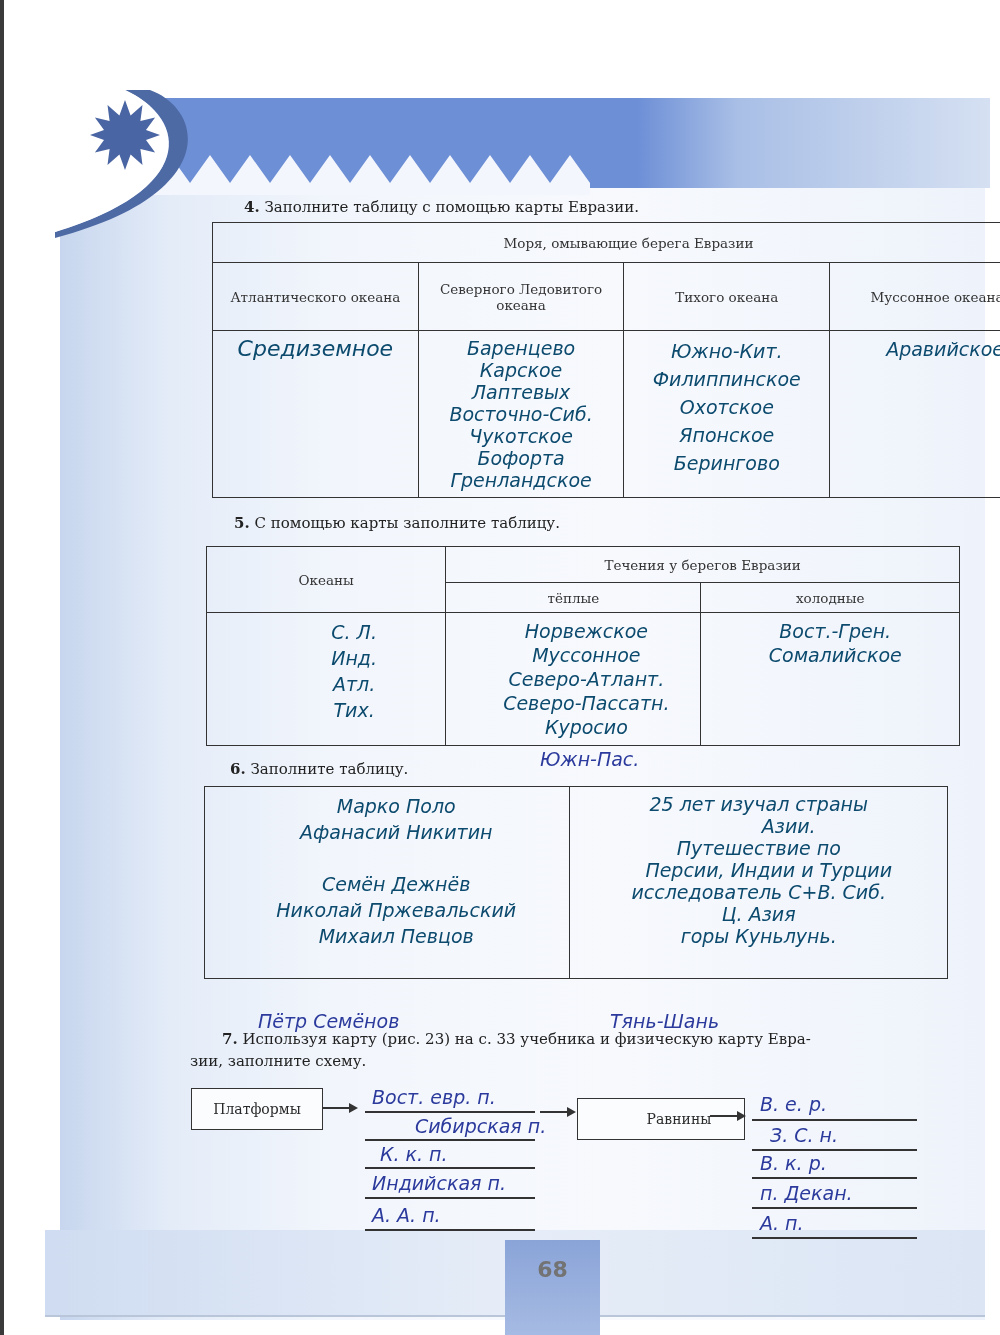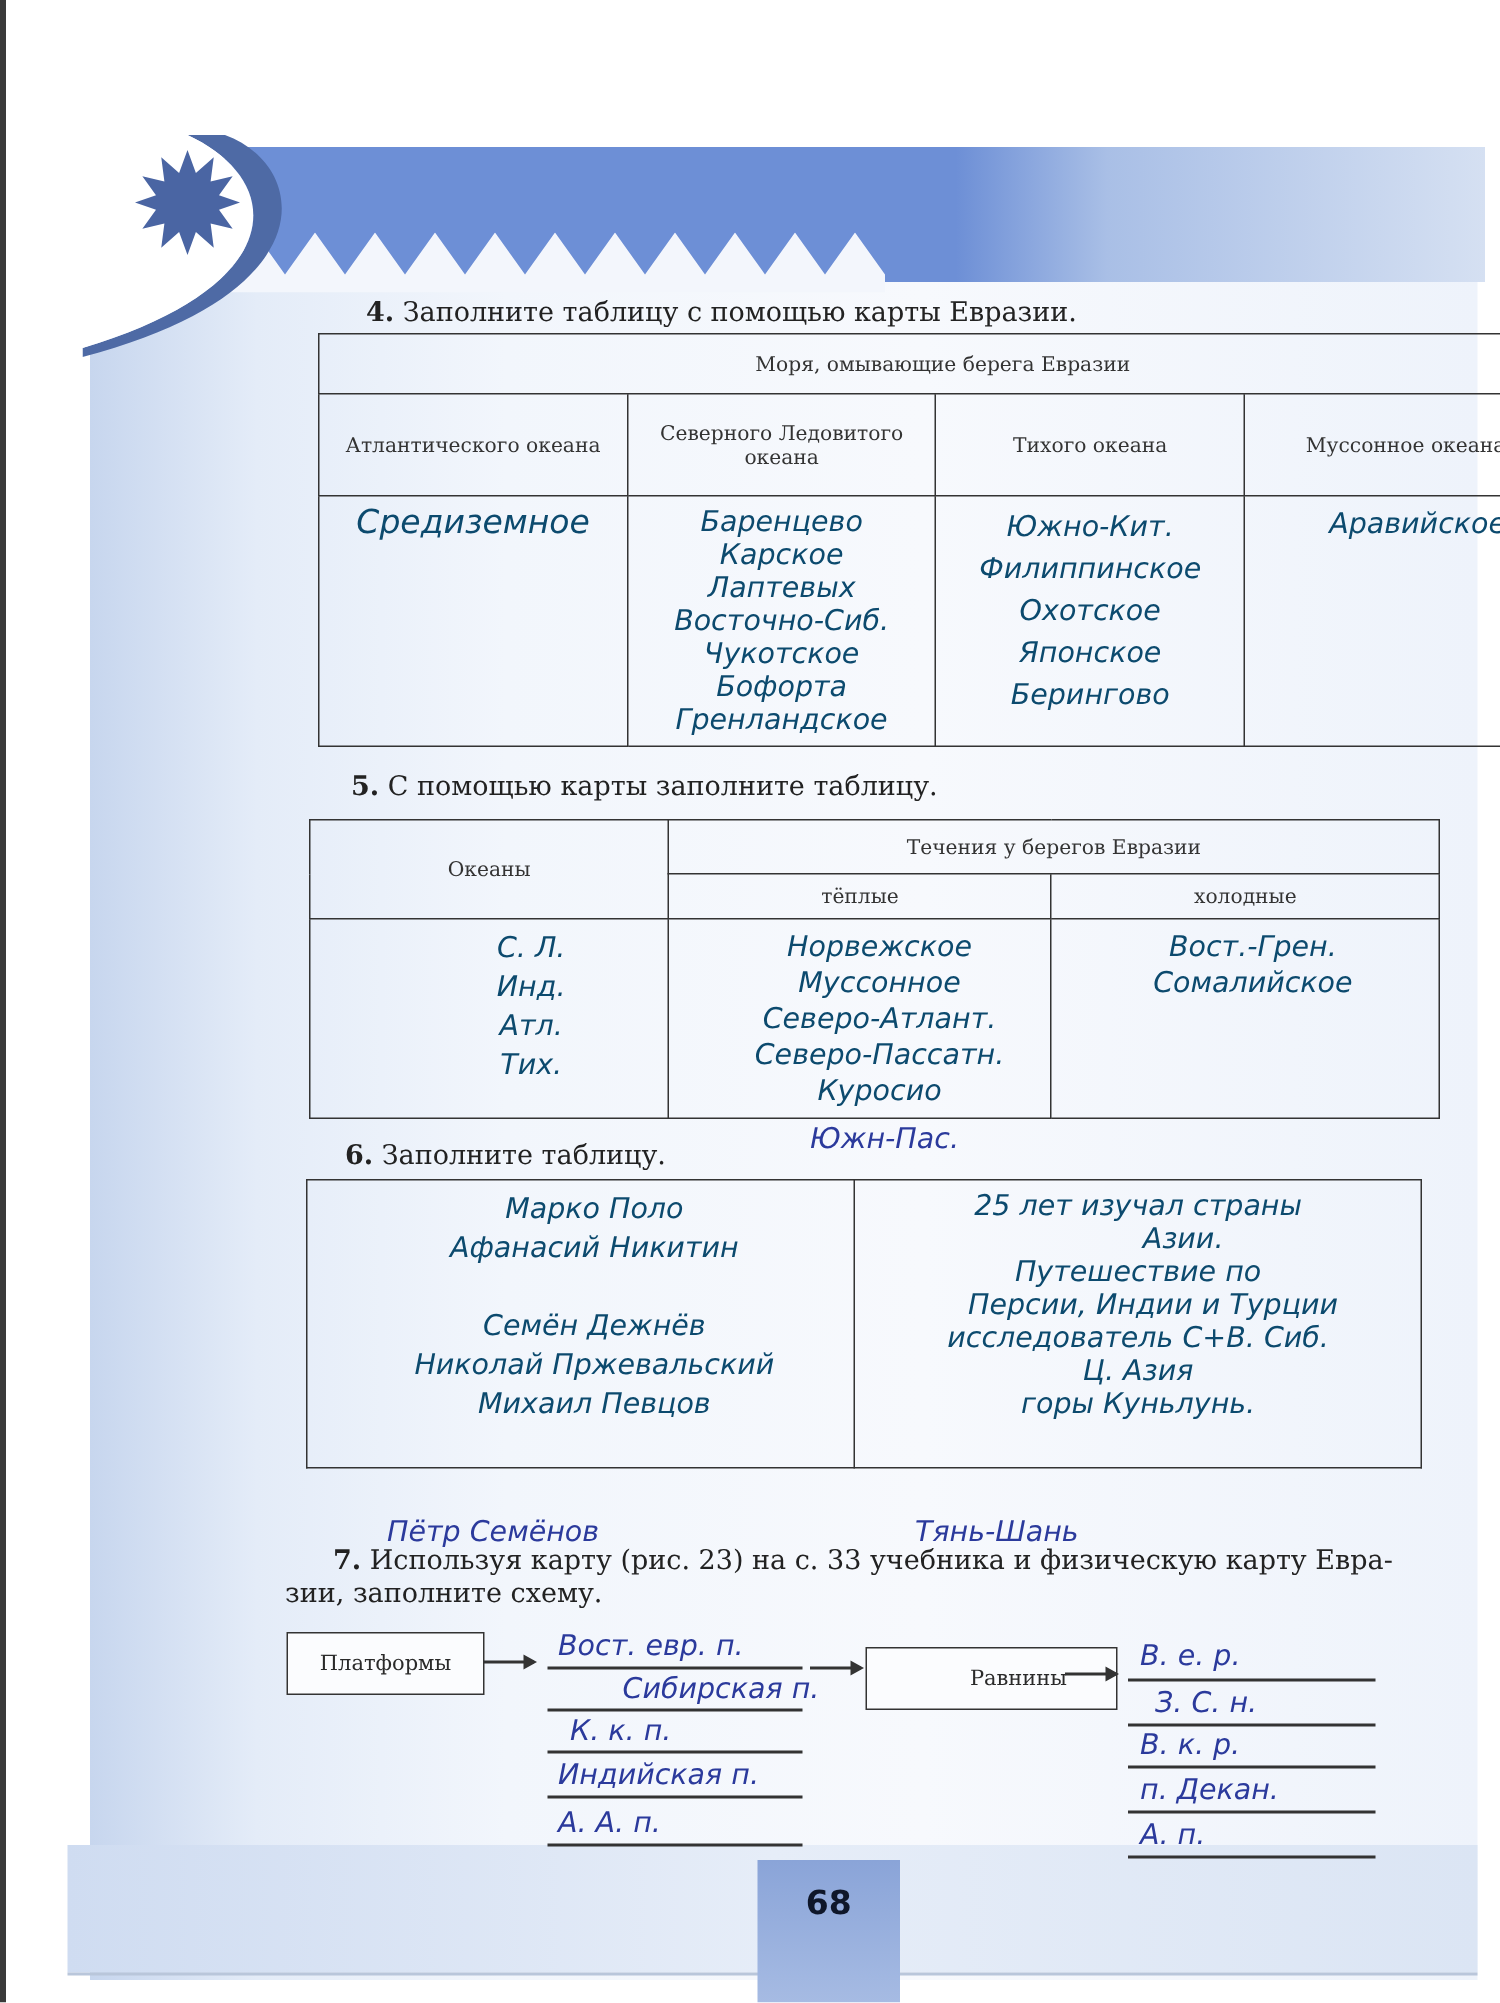--- a/index.html
+++ b/index.html
@@ -20,21 +20,21 @@
     border-bottom: 2px solid #b9c6da;
   }
   .header-band {
     position: absolute; left: 150px; top: 98px; width: 840px; height: 90px;
     background: linear-gradient(90deg, #6d8fd6 0%, #6d8fd6 58%, #a9bfe6 70%, #d5e0f2 100%);
   }
   .header-zigzag { position: absolute; left: 150px; top: 155px; width: 440px; height: 40px; }
   .swoosh { position: absolute; left: 55px; top: 90px; width: 160px; height: 160px; }
   .star { position: absolute; left: 90px; top: 100px; width: 70px; height: 70px; }
 
-  .task-title { position: absolute; font-size: 18px; color: #222; white-space: nowrap; }
+  .task-title { position: absolute; font-size: 15px; color: #222; white-space: nowrap; }
   .task-title b { font-weight: bold; }
 
   table.wb { position: absolute; border-collapse: collapse; font-size: 13.5px; color: #333; }
   table.wb td, table.wb th { border: 1.5px solid #333; font-weight: normal; text-align: center; vertical-align: middle; padding: 0; }
   .hw {
     font-family: "DejaVu Sans", sans-serif; font-style: italic; color: #0c4a6e;
     font-size: 19px; line-height: 24px; text-align: left; white-space: nowrap;
   }
   .hw-cell { vertical-align: top !important; padding: 6px 4px !important; }
   .hw-line { display: block; }
@@ -50,21 +50,21 @@
   }
   .answer-line { position: absolute; height: 1.5px; background: #333; }
   .answer-text { position: absolute; font-family: "DejaVu Sans", sans-serif; font-style: italic; color: #2b3a9c; font-size: 19px; white-space: nowrap; }
 
   .page-number-tab {
     position: absolute; left: 505px; top: 1240px; width: 95px; height: 95px;
     background: linear-gradient(180deg, #8aa4d8 0%, #a6bbe3 100%);
   }
   .page-number {
     position: absolute; left: 505px; top: 1257px; width: 95px; text-align: center;
-    font-family: "DejaVu Sans", sans-serif; font-weight: bold; font-size: 22px; color: #0f172a;
+    font-family: "DejaVu Sans", sans-serif; font-weight: bold; font-size: 22px; color: #737373;
   }
 </style>
 </head>
 <body>
 
 <div class="left-edge"></div>
 <div class="page-bg"></div>
 <div class="page-bg-bottom"></div>
 
 <div class="header-band"></div>

